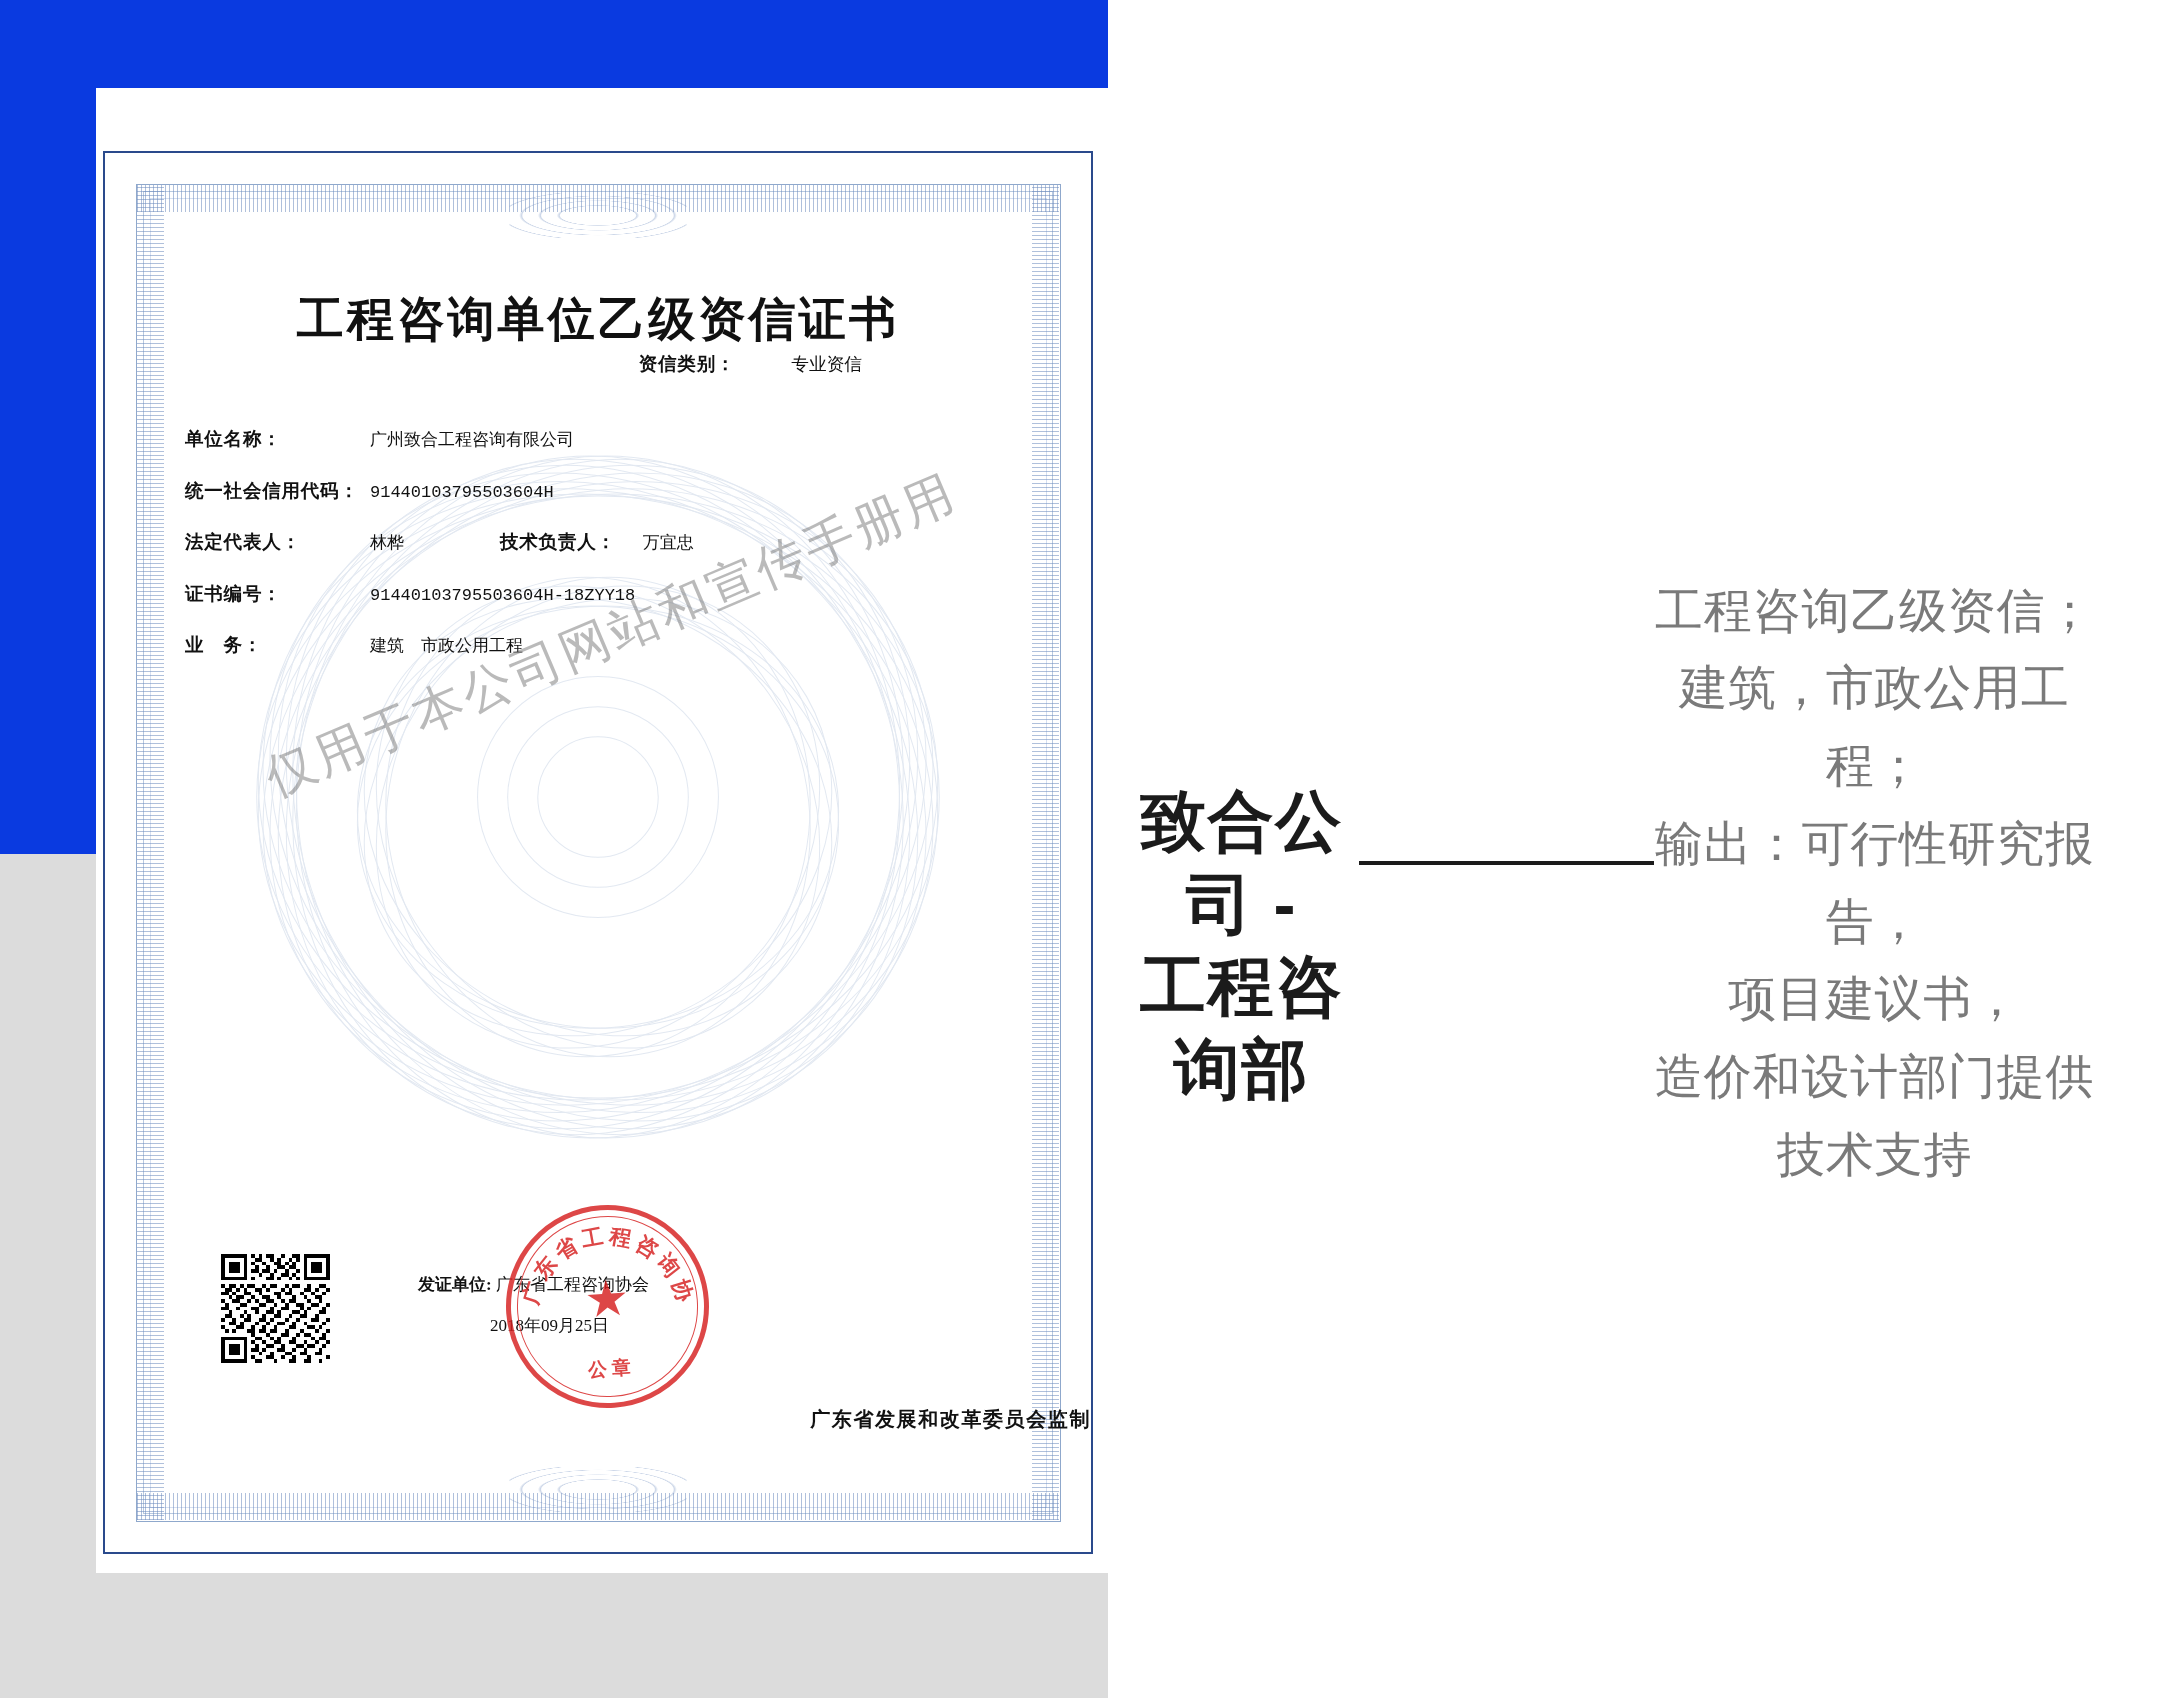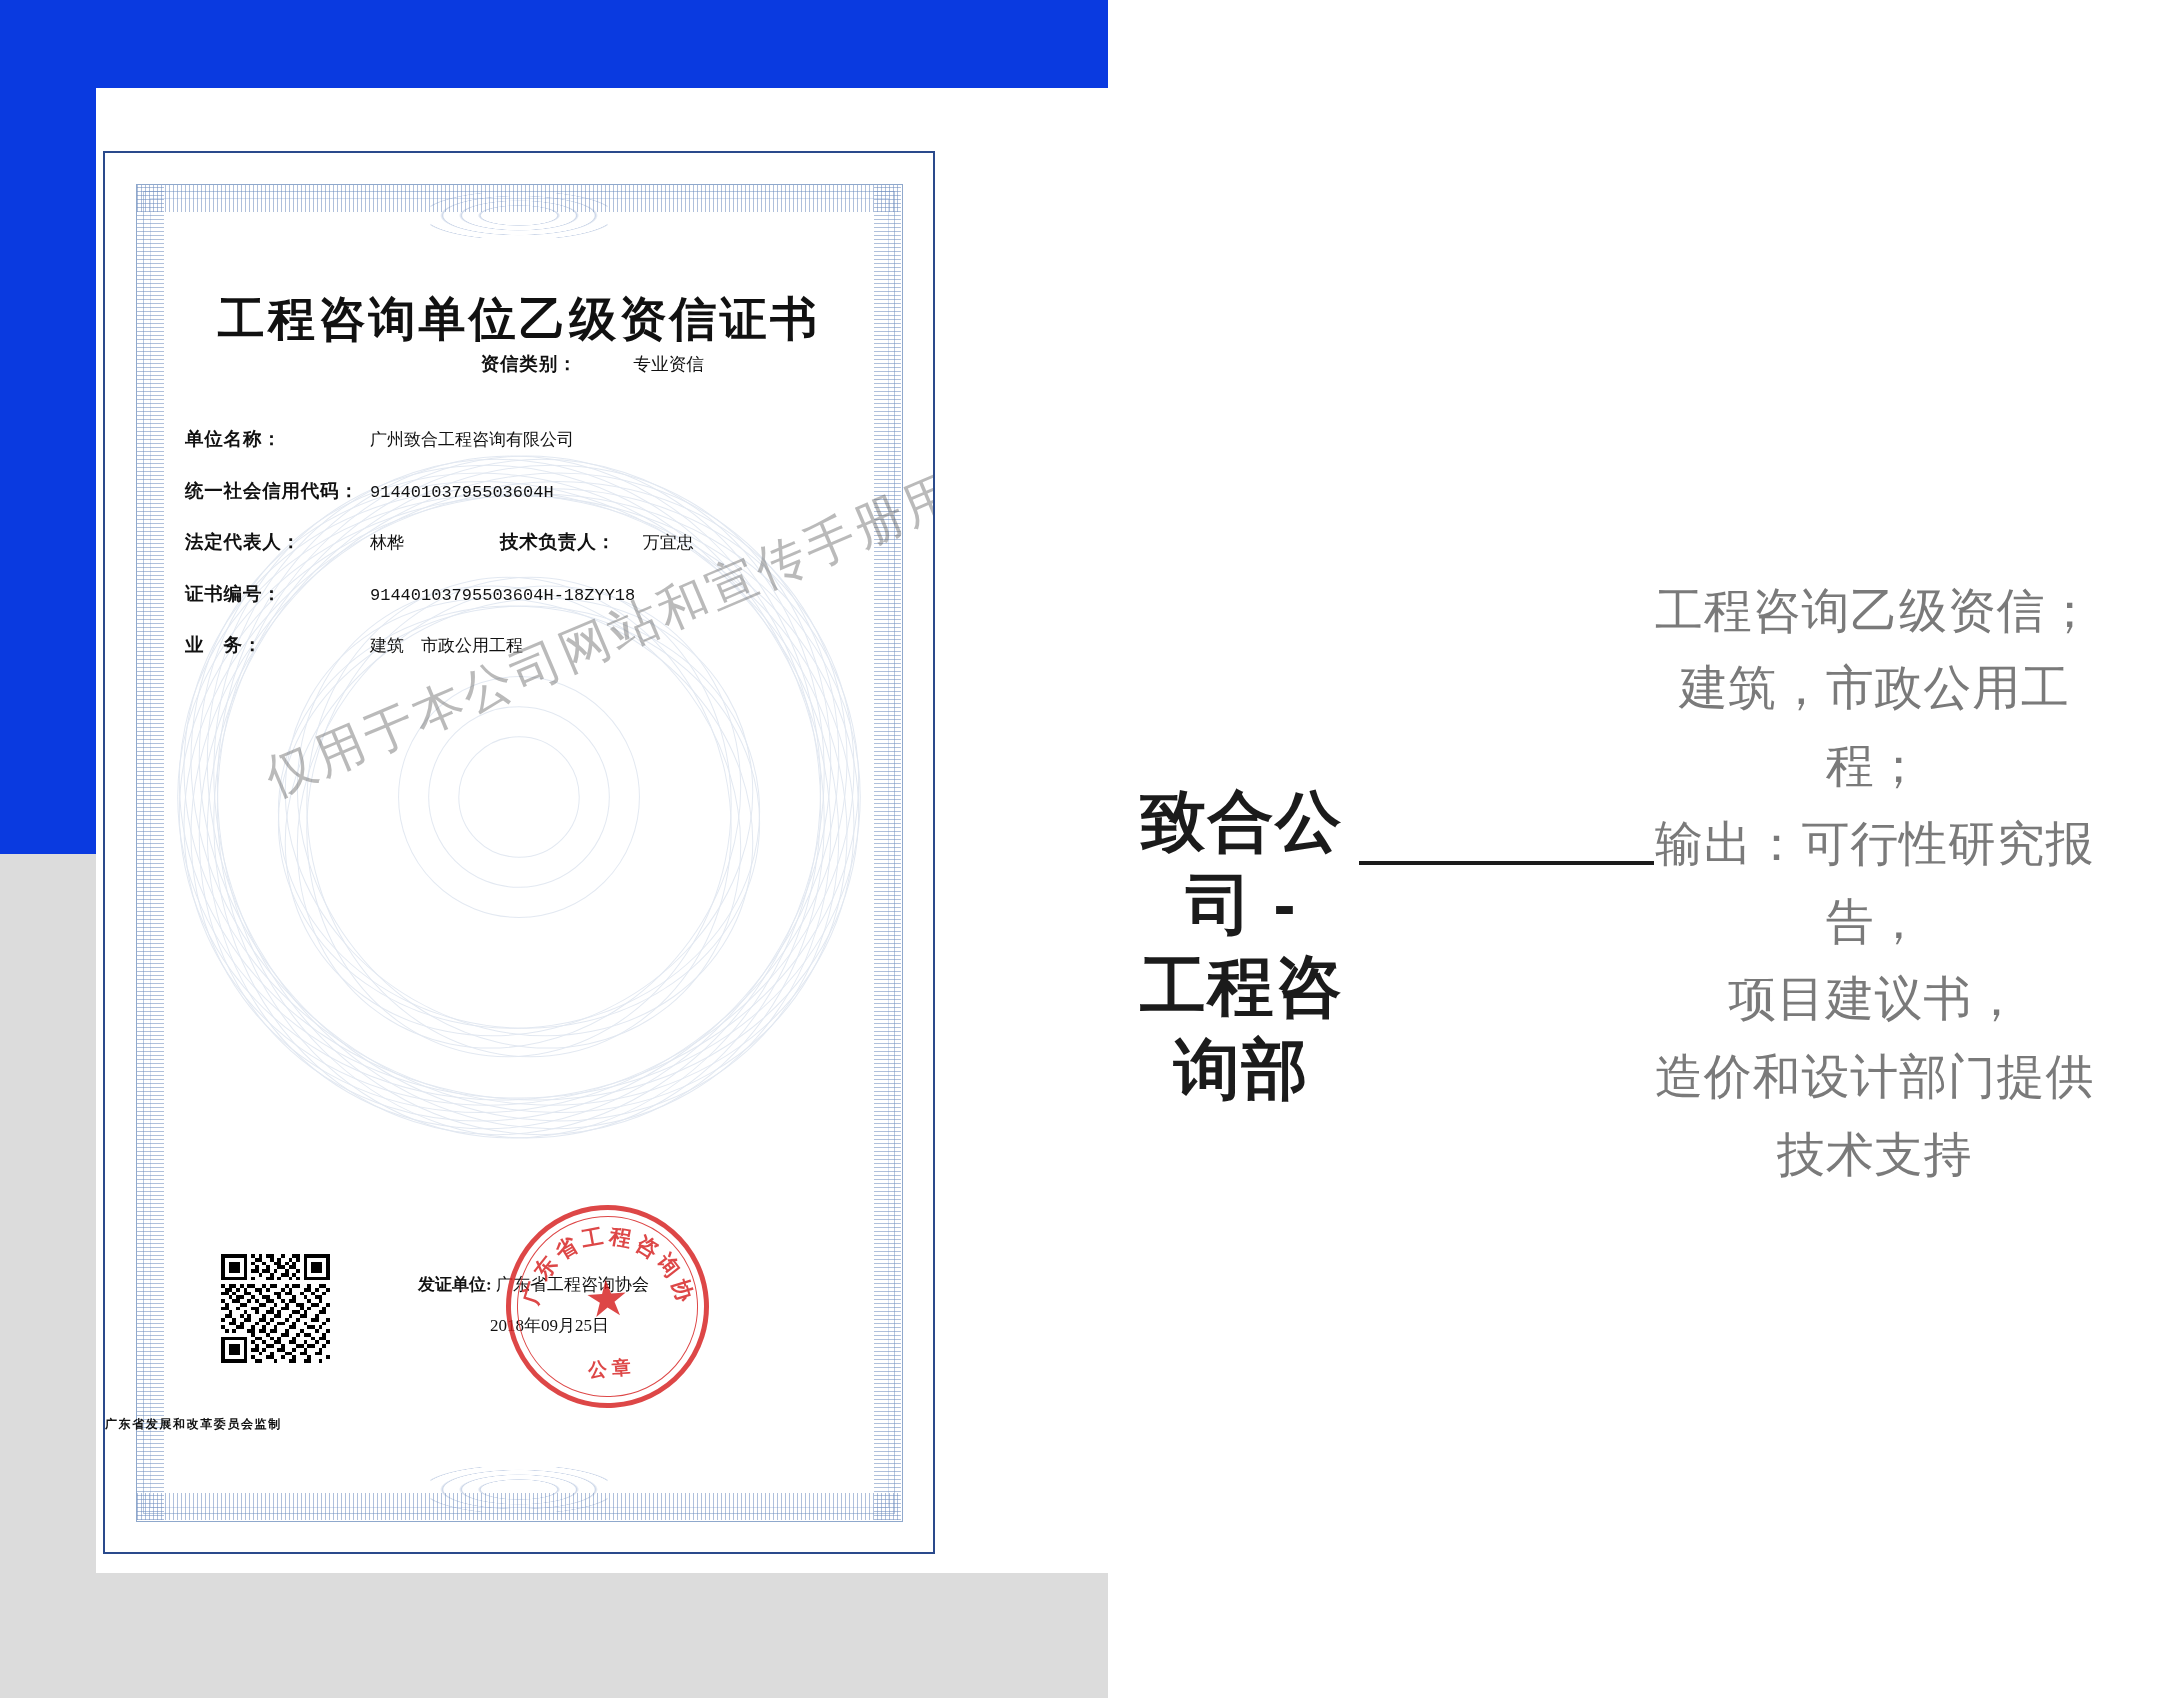--- a/index.html
+++ b/index.html
@@ -39,21 +39,21 @@
     left: 96px; top: 88px;
     width: 1999px; height: 1485px;
     background: #ffffff;
   }
 
   
   .cert-frame {
     position: absolute;
     left: 103px;
     top: 151px;
-    width: 832px;
+    width: 990px;
     height: 1403px;
     background: #ffffff;
     border: 2.4px solid #2a4a8c;
     box-sizing: border-box;
     overflow: hidden;
   }
   .guilloche-border {
     position: absolute;
     left: 30.5px; top: 30.5px; right: 30.5px; bottom: 30.5px;
     border: 1.6px solid #8fa8cc;
@@ -257,24 +257,24 @@
     font-size: 19px;
     font-weight: bold;
     color: #d61f1f;
     letter-spacing: 4.8px;
   }
 
   .cert-footer {
     position: absolute;
     left: 0; right: 0;
     bottom: 119px;
-    text-align: left;
+    text-align: right;
     font-family: Liberation Sans, sans-serif;
     font-weight: bold;
-    font-size: 12px;
+    font-size: 20px;
     color: #111;
     letter-spacing: 1.6px;
   }
 
   
   .diag-watermark {
     position: absolute;
     left: -24px;
     top: 449px;
     width: 1060px;

